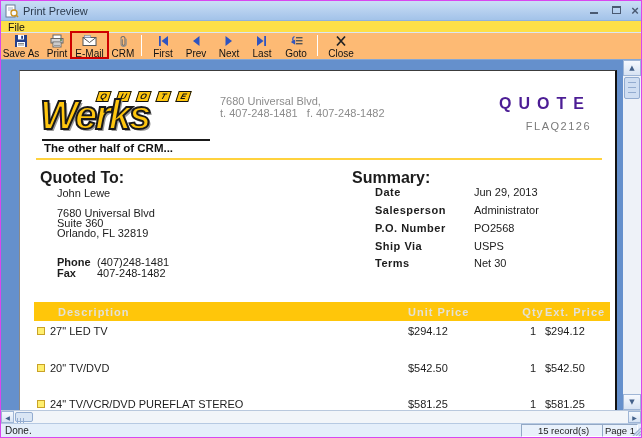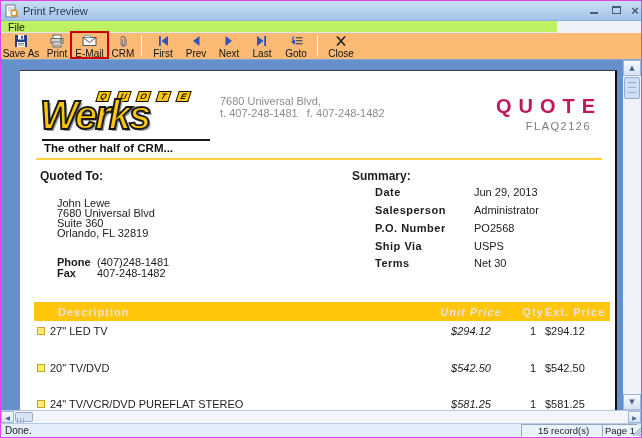--- a/index.html
+++ b/index.html
@@ -11,21 +11,21 @@
   #titlebar { position:absolute; left:0; top:0; width:640px; height:20px;
     background:linear-gradient(#cadef5,#a3c3e9); border-bottom:1px solid #8fb2dd; }
   #title-icon { position:absolute; left:4px; top:3px; }
   #title-text { position:absolute; left:22px; top:4px; font-size:11px; color:#2b3a4d; }
   .winctl { position:absolute; top:3px; width:16px; height:13px; text-align:center; color:#4a5a72; cursor:default; }
   #btn-min span { display:inline-block; width:8px; height:7px; border-bottom:2px solid #4a5a72; }
   #btn-max span { display:inline-block; width:9px; height:8px; border:1px solid #4a5a72; border-top:2px solid #4a5a72; margin-top:2px; }
   #btn-close-win { font-size:13px; line-height:13px; font-weight:bold; }
 
   
-  #menubar { position:absolute; left:0; top:20px; width:556px; height:12px; background:#bef264; border-bottom:1px solid #dce6f3;padding-left:15px; }
+  #menubar { position:absolute; left:0; top:20px; width:640px; height:12px; background:#fde047; border-bottom:1px solid #dce6f3;padding-left:15px; }
   #menu-file { position:absolute; left:7px; top:0; font-size:10.5px; color:#111; }
 
   
   #toolbar { position:absolute; left:0; top:32px; width:640px; height:27px; background:#fdba74; border-bottom:1px solid #86a7d3; }
   .tb-btn { position:absolute; top:1px; height:25px; text-align:center; font-size:10px; color:#111; cursor:default; }
   .tb-btn svg { display:block; margin:0 auto; }
   .tb-sep { position:absolute; top:2px; width:1px; height:21px; background:#a9bdd8; border-right:1px solid #fff; }
   #email-highlight { position:absolute; left:69px; top:-2px; width:39px; height:28px; border:2px solid #cf0000; z-index:6; }
 
   
@@ -34,40 +34,40 @@
     border-top:1px solid #3c3c3c; border-left:1px solid #8a8a8a; border-right:2px solid #111; overflow:hidden; }
   #logo-letters { position:absolute; left:77px; top:20px; display:flex; gap:7px; }
   .logo-box { width:13px; height:11px; background:#ffc60e; border:1px solid #111; transform:skewX(-18deg);
     font-style:italic; font-weight:bold; font-size:8px; color:#111; display:flex; align-items:center; justify-content:center; }
   #logo-name { position:absolute; left:20px; top:22px; font-size:40px; font-weight:bold; font-style:italic;
     letter-spacing:-2px; color:#ffc60e; -webkit-text-stroke:2px #1a1a1a; text-shadow:2px 2px 0 #9a9a9a; }
   #logo-tagline { position:absolute; left:24px; top:71px; font-size:11.5px; font-weight:bold; color:#111; }
   #logo-underline { position:absolute; left:22px; top:68px; width:168px; height:2px; background:#1a1a1a; }
   #addr1 { position:absolute; left:200px; top:24px; color:#8c8c8c; }
   #addr2 { position:absolute; left:200px; top:36px; color:#8c8c8c; white-space:pre; }
-  #doc-type { position:absolute; right:13px; top:24px; font-size:20px; font-weight:bold; letter-spacing:7px; color:#be185d; }
+  #doc-type { position:absolute; right:24px; top:24px; font-size:16px; font-weight:bold; letter-spacing:7px; color:#4c1d95; }
   #doc-number { position:absolute; right:24px; top:49px; font-size:11px; letter-spacing:1.5px; color:#7a7a7a; }
   #gold-rule { position:absolute; left:16px; top:87px; width:566px; height:2px; background:#ffd23e; }
 
-  .h-bold { font-weight:bold; font-size:12px; }
+  .h-bold { font-weight:bold; font-size:16px; }
   #quoted-heading { position:absolute; left:20px; top:98px; }
   #qt-company { position:absolute; left:37px; top:115px; font-weight:bold; }
   .qt-line { position:absolute; left:37px; }
   .qt-label { position:absolute; left:37px; font-weight:bold; }
   .qt-val { position:absolute; left:77px; }
 
   #summary-heading { position:absolute; left:332px; top:98px; }
   .sum-label { position:absolute; left:355px; font-weight:bold; letter-spacing:0.5px; }
   .sum-val { position:absolute; left:454px; }
 
   #tbl-header { position:absolute; left:14px; top:231px; width:576px; height:19px; background:#ffc60a;
     color:#e3e1d8; font-weight:bold; letter-spacing:1px; }
   #tbl-header > div { top:4px; }
   .col-desc { position:absolute; left:24px; }
-  .col-unit { position:absolute; left:387px; width:100px; text-align:center;font-style:italic; }
+  .col-unit { position:absolute; left:374px; width:100px; text-align:left; }
   .col-qty { position:absolute; left:487px; width:24px; text-align:center; }
   .col-ext { position:absolute; left:511px; width:65px; text-align:left; }
   .tbl-row { position:absolute; left:14px; width:576px; height:14px; }
   .row-icon { position:absolute; left:3px; top:2px; width:8px; height:8px; background:#ffef6e; border:1px solid #c9a227; }
   .row-desc { position:absolute; left:16px; }
 
   
   .sb-btn { background:linear-gradient(#f6f9fe,#d7e3f3); border:1px solid #9fb6d6; color:#44618a;
     font-family:"DejaVu Sans", sans-serif; text-align:center; cursor:default; }
   #vscroll { position:absolute; left:622px; top:0px; width:18px; height:350px; background:#eef2f8; }
@@ -214,21 +214,21 @@
       <div id="logo-underline"></div>
       <div id="logo-tagline">The other half of CRM...</div>
 
       <div id="addr1">7680 Universal Blvd,</div>
       <div id="addr2">t. 407-248-1481   f. 407-248-1482</div>
       <div id="doc-type">QUOTE</div>
       <div id="doc-number">FLAQ2126</div>
       <div id="gold-rule"></div>
 
       <div id="quoted-heading" class="h-bold">Quoted To:</div>
-      <div class="qt-line" style="top:126px;">John Lewe</div>
+      <div class="qt-line" style="top:116px;">John Lewe</div>
       <div class="qt-line" style="top:136px;text-align:center;">7680 Universal Blvd</div>
       <div class="qt-line" style="top:146px;">Suite 360</div>
       <div class="qt-line" style="top:156px;">Orlando, FL 32819</div>
       <div class="qt-label" style="top:185px;">Phone</div>
       <div class="qt-val" style="top:185px;">(407)248-1481</div>
       <div class="qt-label" style="top:196px;">Fax</div>
       <div class="qt-val" style="top:196px;">407-248-1482</div>
 
       <div id="summary-heading" class="h-bold">Summary:</div>
       <div class="sum-label" style="top:115px;">Date</div>

